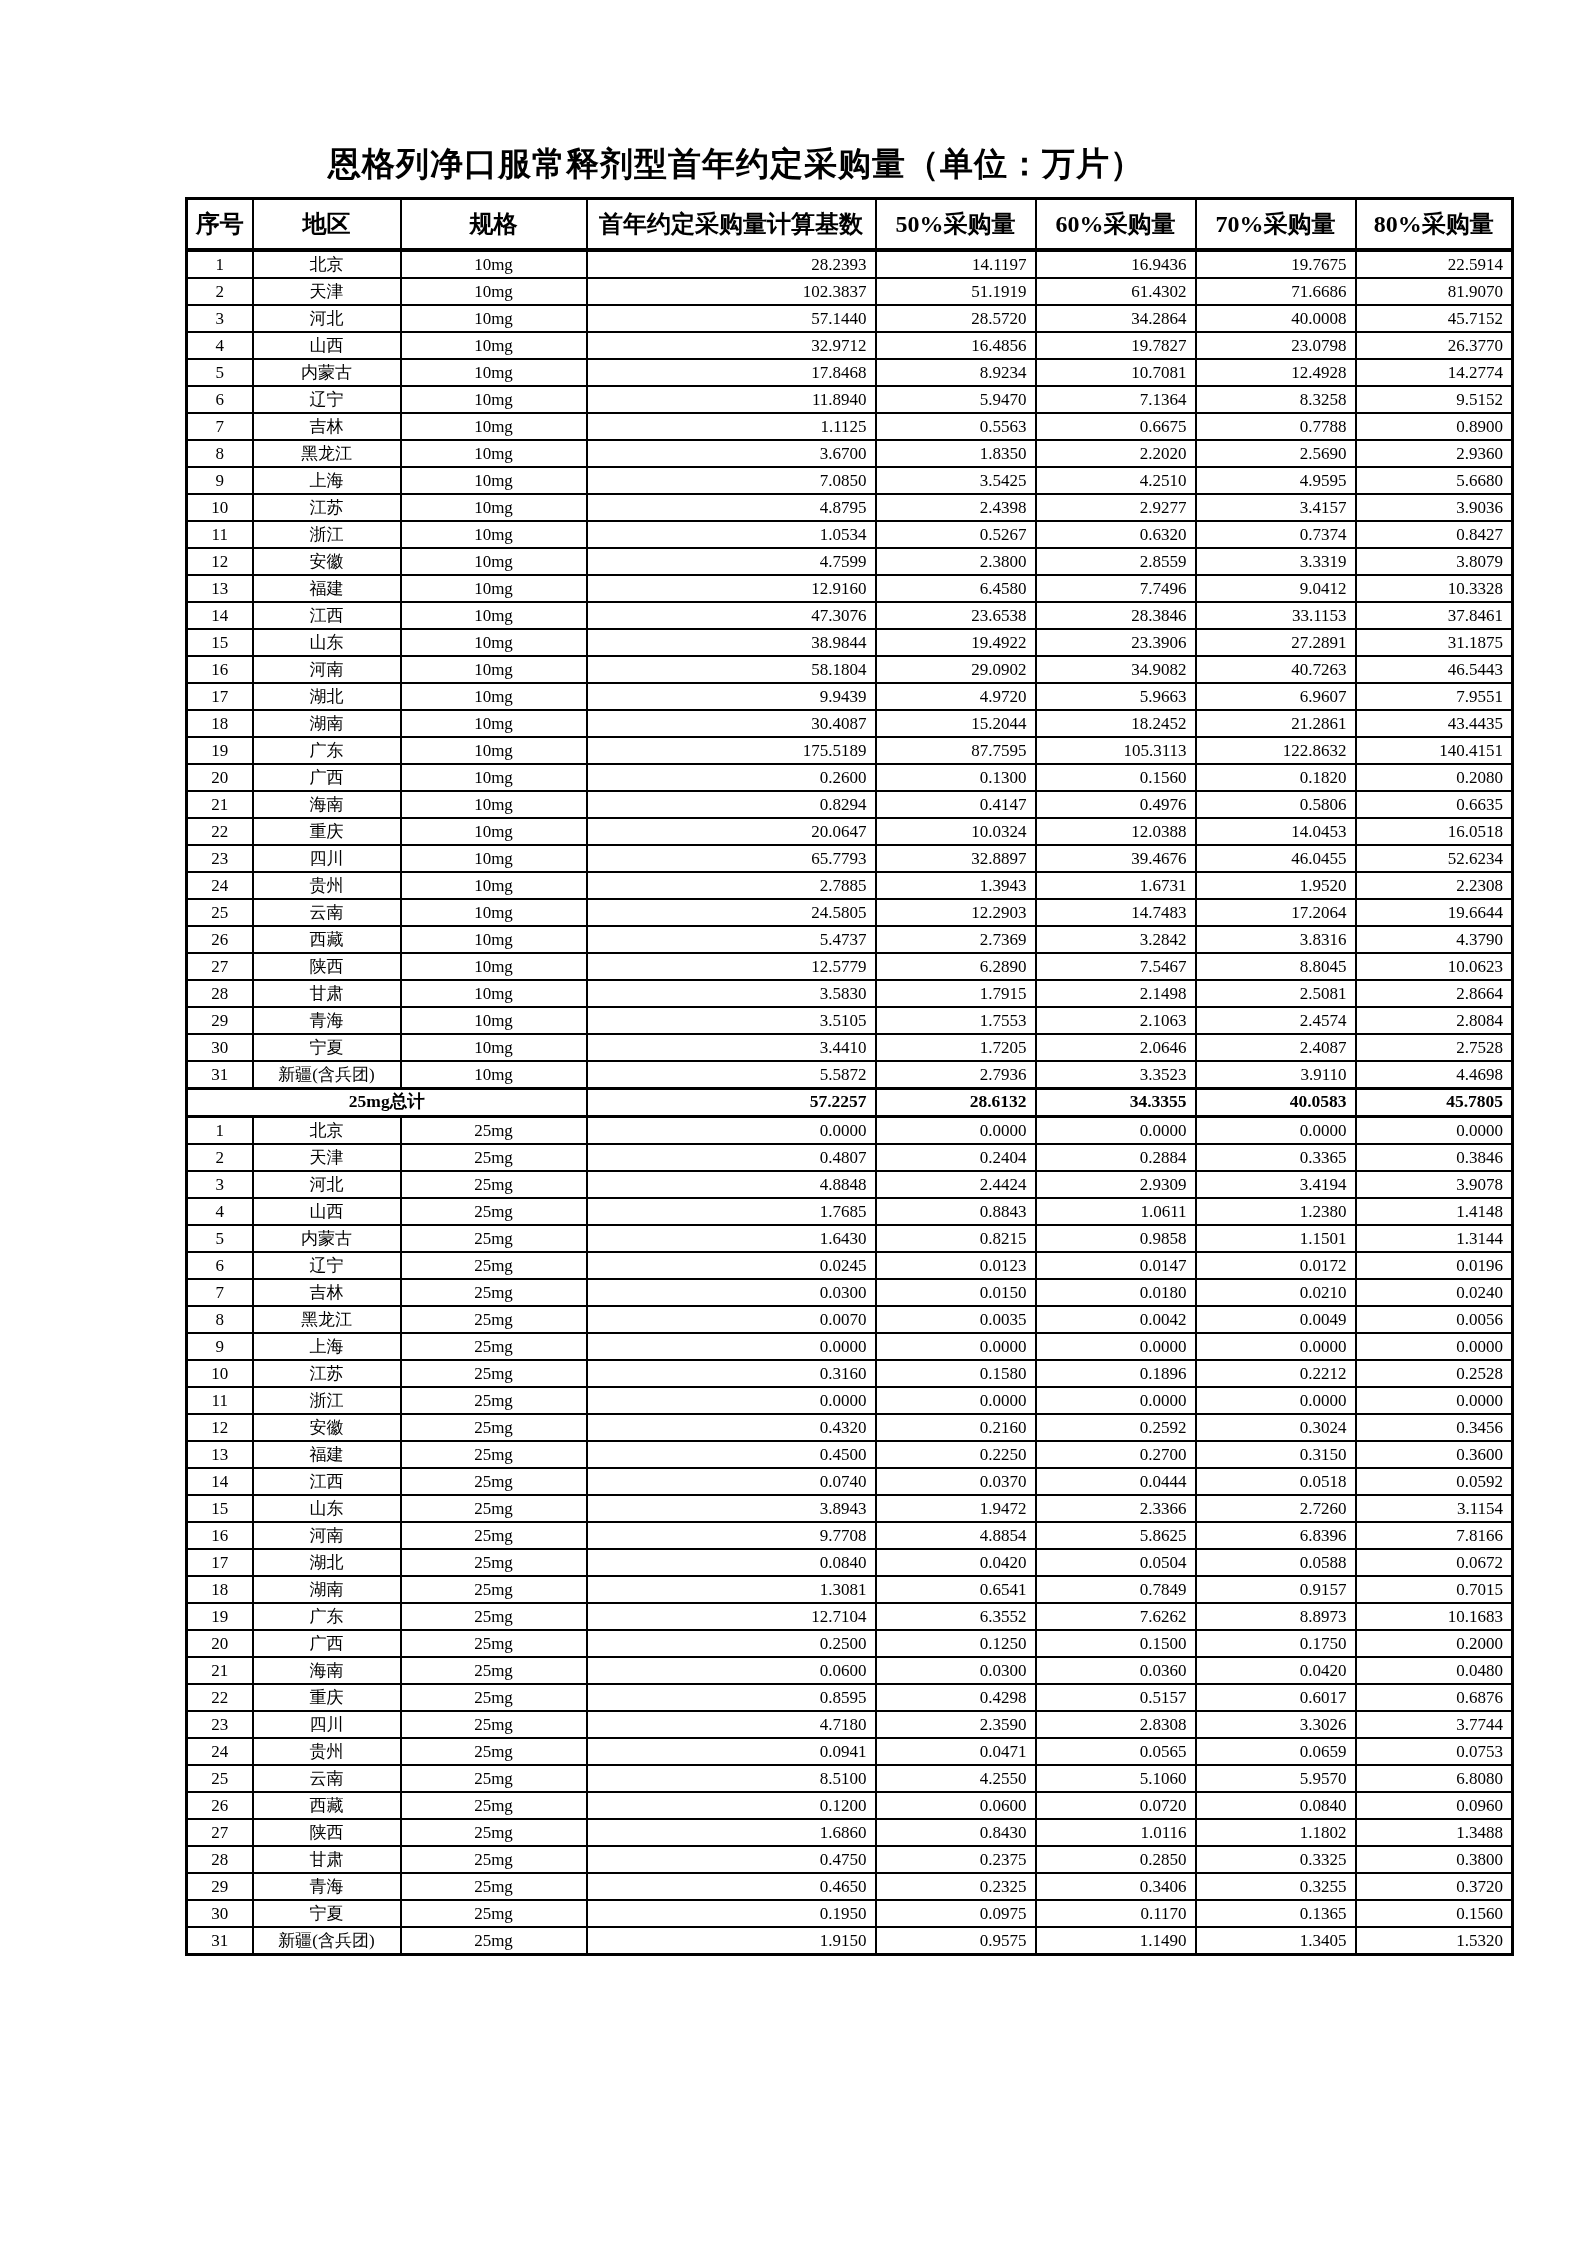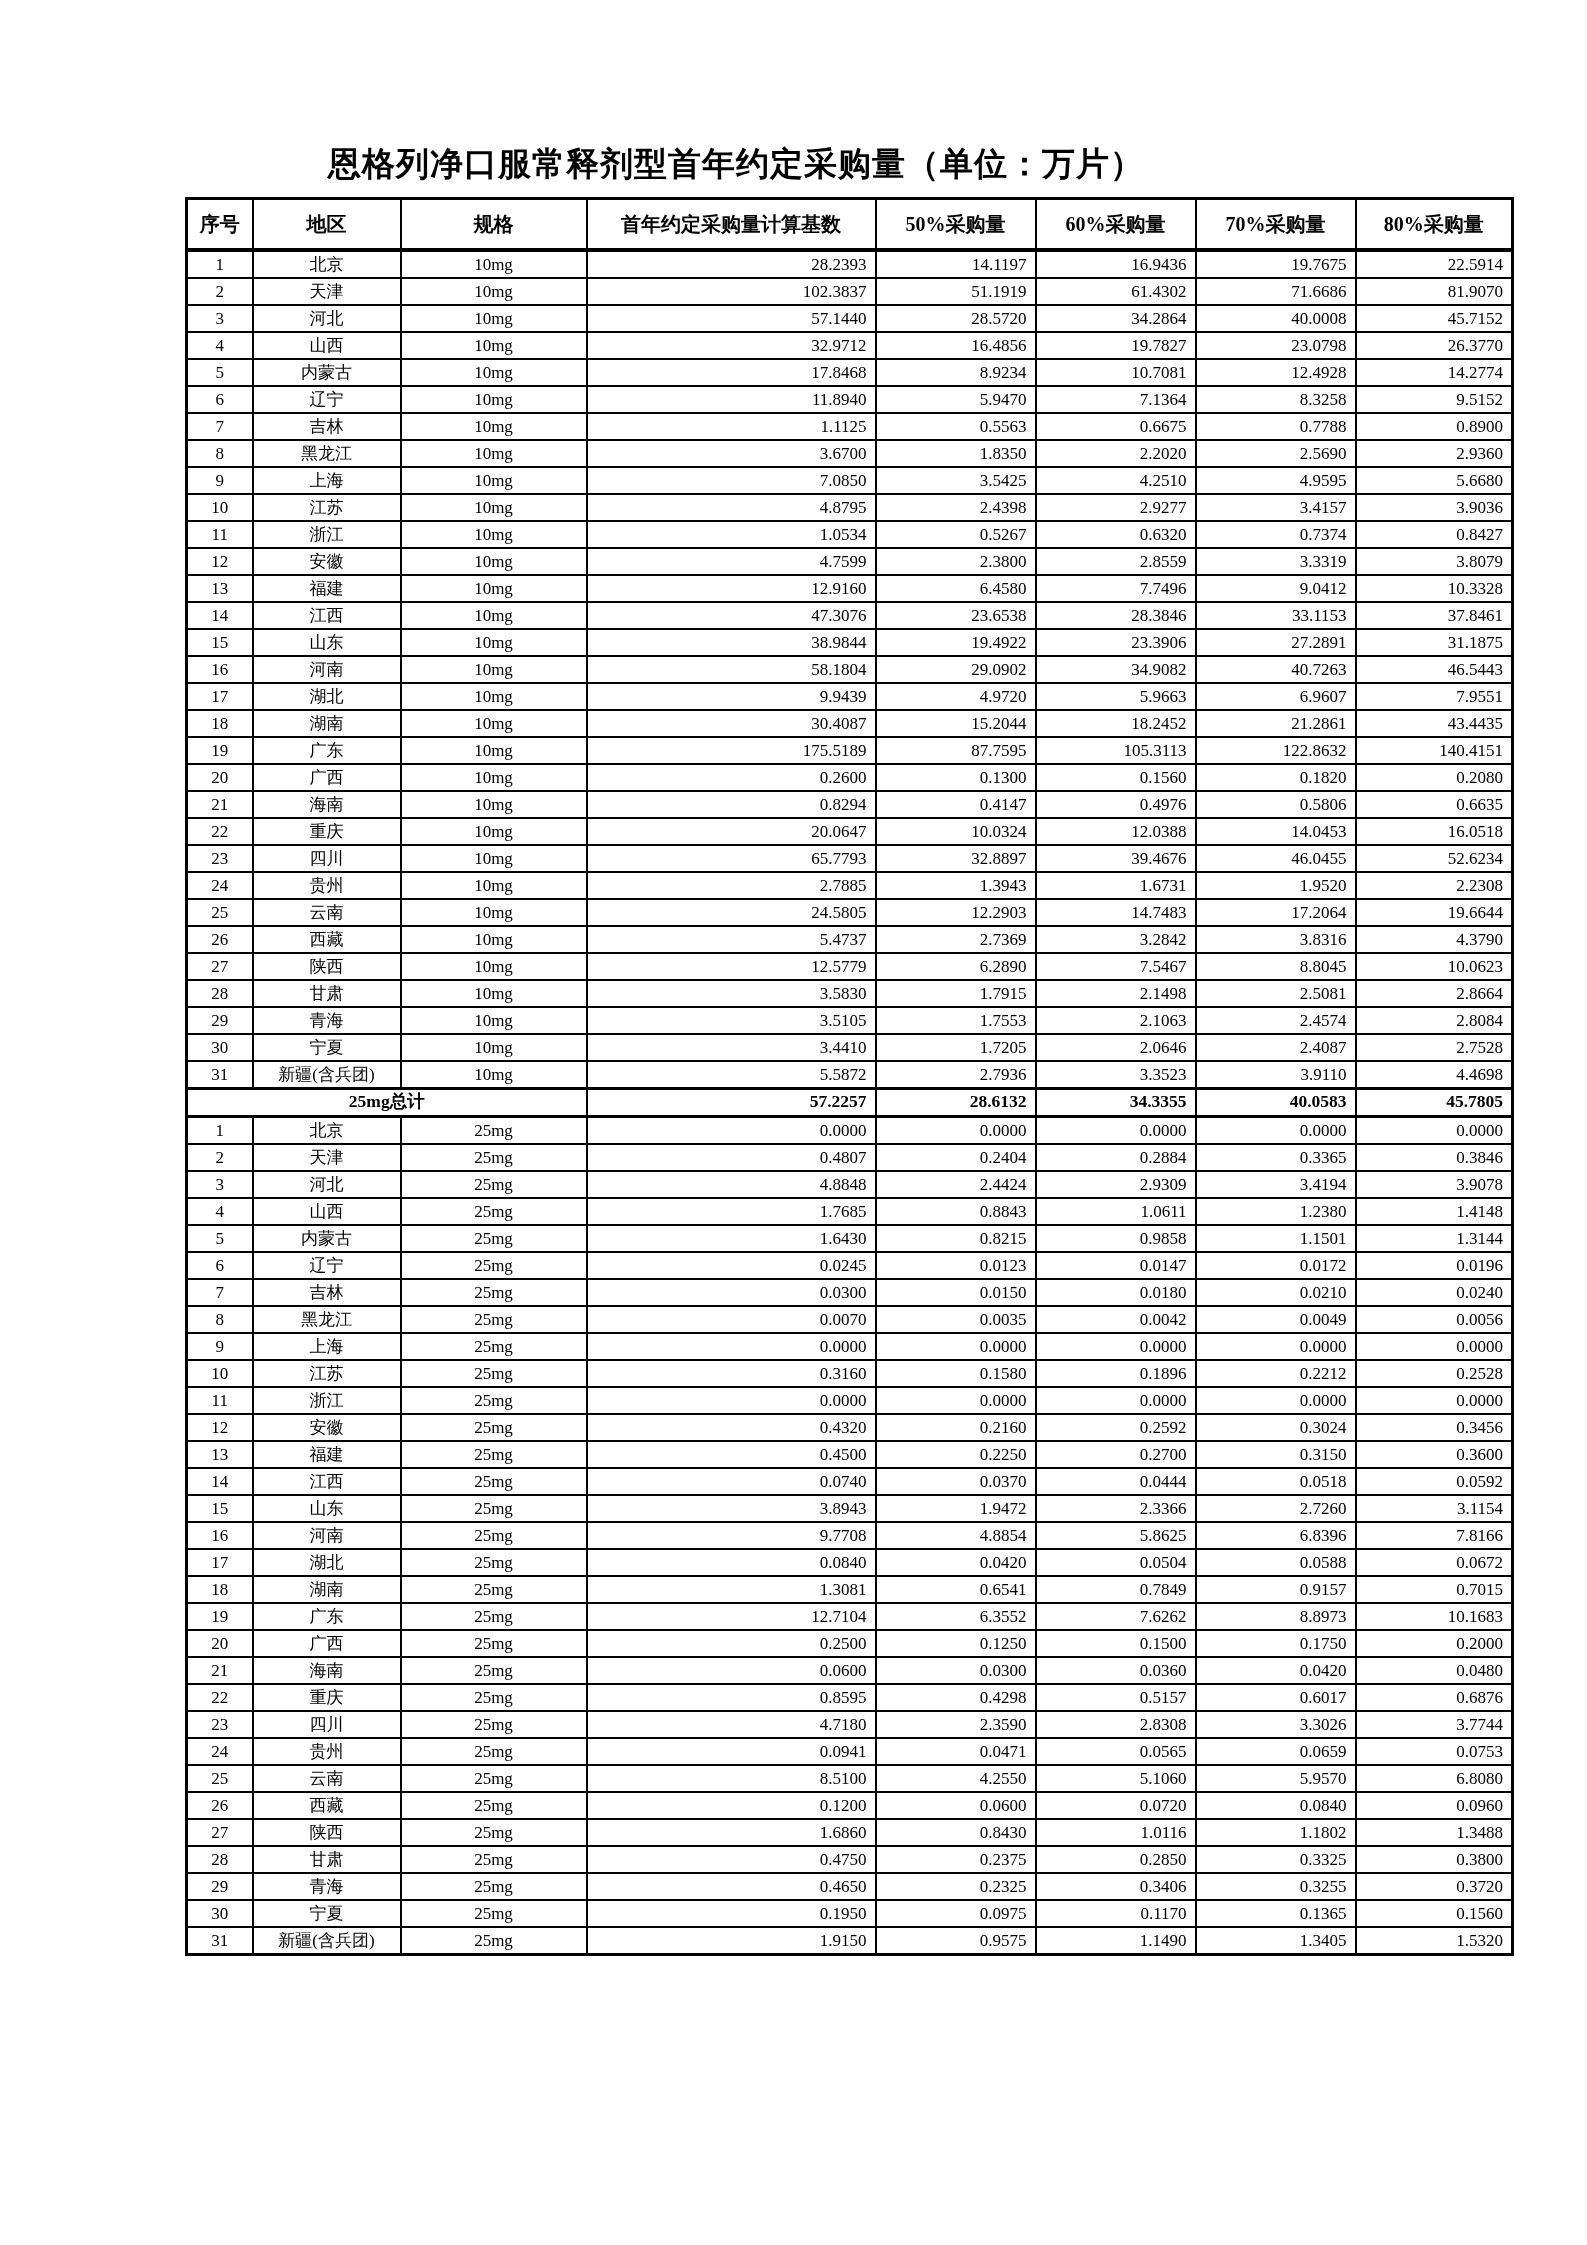--- a/index.html
+++ b/index.html
@@ -41,21 +41,21 @@
   .proc-table th, .proc-table td {
     border: 2px solid #000;
     padding: 0;
     overflow: hidden;
     white-space: nowrap;
     vertical-align: middle;
     line-height: 1;
   }
   .proc-table thead th {
     height: 48px;
-    font-size: 20px;
+    font-size: 24px;
     font-weight: bold;
     text-align: center;
     border-bottom: 4px solid #000;
   }
   .proc-table tbody td {
     height: 25px;
     font-size: 17px;
     font-weight: normal;
   }
   .proc-table td.center { text-align: center; }

